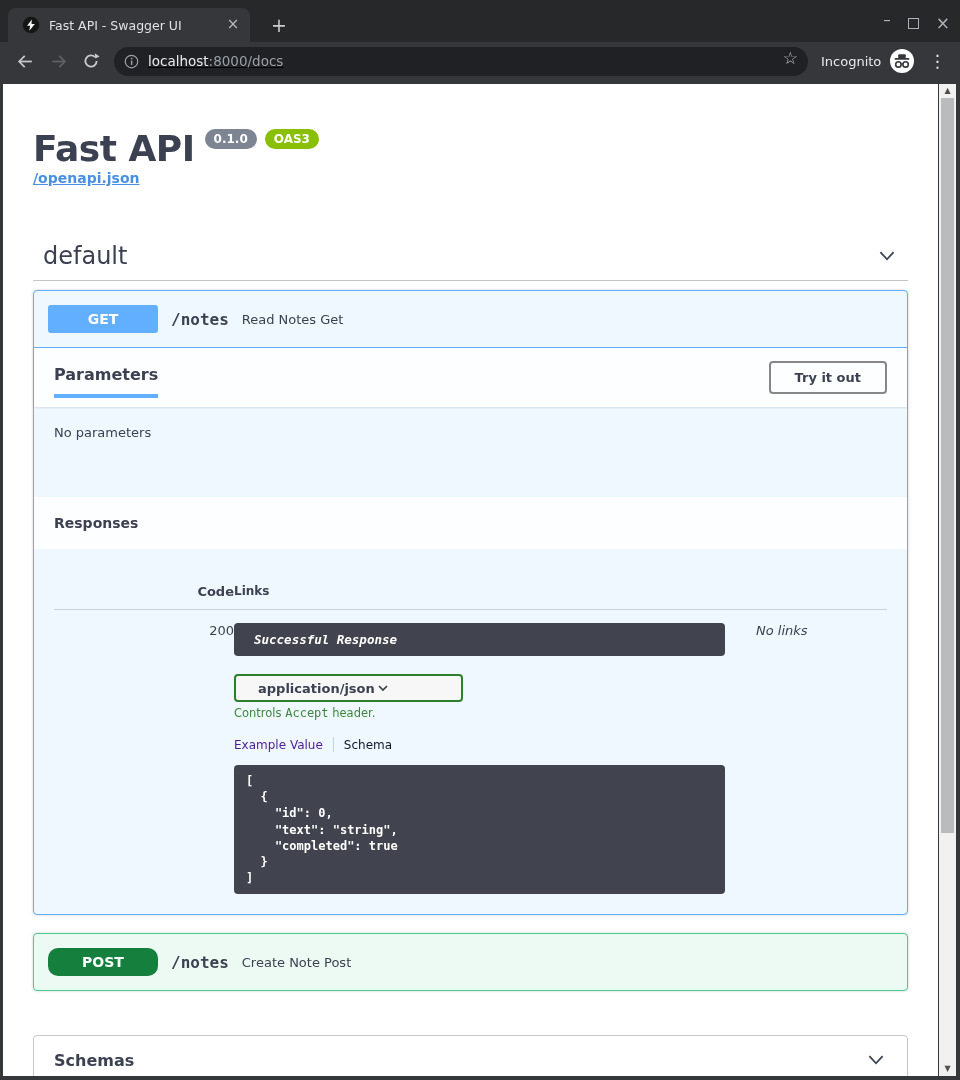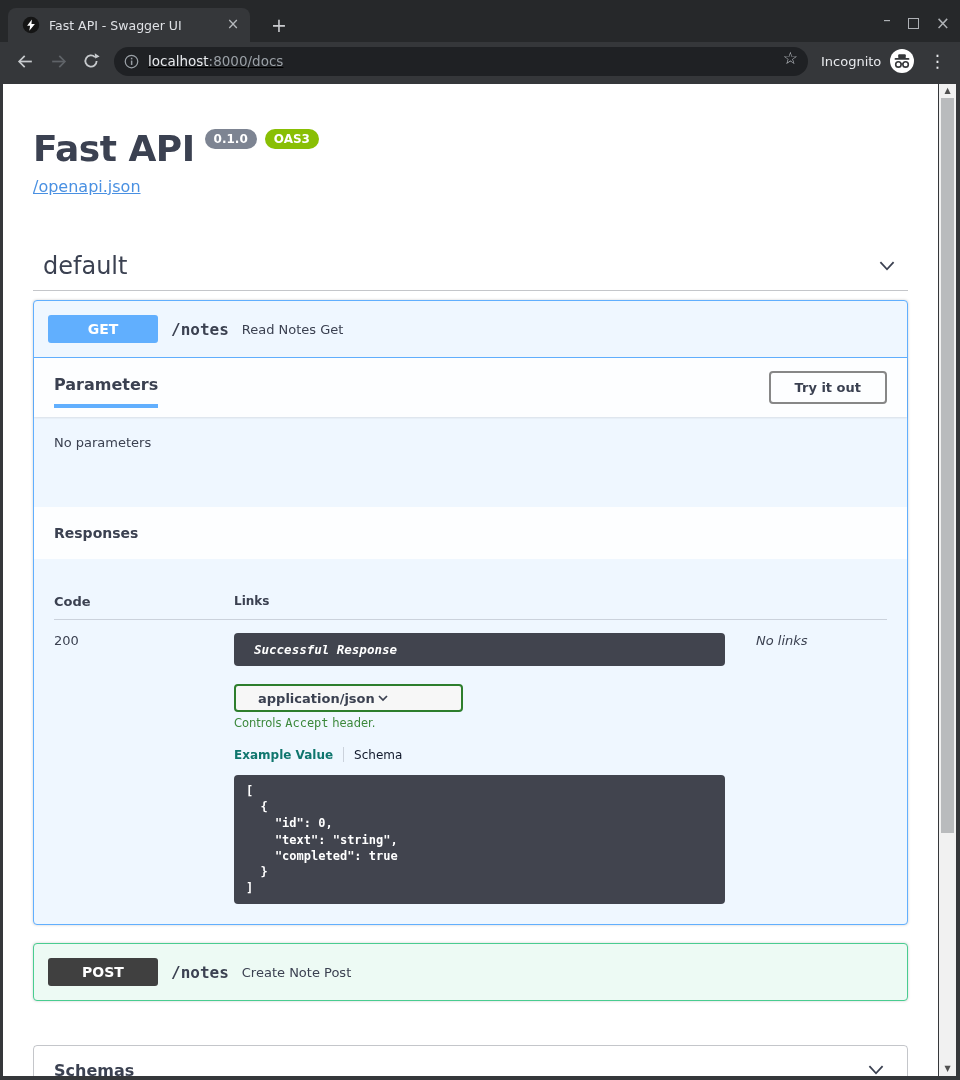--- a/index.html
+++ b/index.html
@@ -46,68 +46,68 @@
   .sb-thumb { position:absolute; left:2px; top:14px; width:13px; height:735px; background:#b9bbbd; }
 
   
   .content { padding:0 30px; color:#3b4151; }
   .info { margin-top:44px; }
   .api-title { font-size:36px; font-weight:bold; color:#3b4151; display:inline; letter-spacing:-0.5px; }
   .badges { display:inline-flex; gap:8px; vertical-align:18px; margin-left:10px; }
   .badge { font-size:12px; font-weight:bold; color:#fff; border-radius:50px; padding:3px 9px; }
   .badge-version { background:#7d8492; }
   .badge-oas { background:#89bf04; }
-  .spec-link { display:block; margin-top:8px; font-size:16px; color:#4990e2; text-decoration:underline; }
+  .spec-link { display:block; margin-top:1px; font-size:14px; color:#4990e2; text-decoration:underline;font-weight:bold; }
 
   .tag-section { margin-top:56px; }
   .tag-header { display:flex; align-items:center; justify-content:space-between;
                 padding:0 10px 10px 10px; border-bottom:1px solid rgba(59,65,81,.3); cursor:pointer; }
   .tag-title { font-size:24px; color:#3b4151; }
 
   .opblock { border-radius:4px; margin-top:9px; box-shadow:0 0 3px rgba(0,0,0,.19); }
   .opblock-get { border:1px solid #61affe; background:#eff7ff; }
   .opblock-post { border:1px solid #49cc90; background:#edfaf4; margin-top:18px; }
   .opblock-summary { display:flex; align-items:center; padding:14px; cursor:pointer; }
   .opblock-get .opblock-summary { border-bottom:1px solid #61affe; }
   .method-btn { width:110px; height:28px; border:none; border-radius:3px; color:#fff; font-size:14px;
                 font-weight:bold; font-family:inherit; }
   .method-get { background:#61affe; }
-  .method-post { background:#404040; }
+  .method-post { background:#15803d;border-radius:10px; }
   .op-path { font-family:"DejaVu Sans Mono","Liberation Mono",monospace; font-size:16px; font-weight:bold;
              color:#3b4151; margin-left:13px; }
   .op-summary { font-size:13px; color:#3b4151; margin-left:13px; }
 
   .section-header { background:rgba(255,255,255,.85); display:flex; align-items:center;
                     justify-content:space-between; padding:9px 20px; box-shadow:0 1px 2px rgba(0,0,0,.1); }
   .tab-params { font-size:16px; font-weight:bold; color:#3b4151; padding:8px 0 10px 0;
                 border-bottom:4px solid #61affe; }
   .try-btn { background:transparent; border:2px solid #878787; border-radius:4px; padding:7px 24px;
              font-size:13px; font-weight:bold; color:#3b4151; font-family:inherit; }
   .params-body { padding:18px 20px; height:90px; font-size:13px; }
   .responses-header { padding:8px 20px; background:rgba(255,255,255,.85); }
   .responses-header h4 { font-size:14px; font-weight:bold; padding:10px 0; }
   .responses-body { padding:15px 20px 20px 20px; }
   .resp-row { display:flex; }
-  .col-code { width:180px; } .col-desc { width:522px; } .col-links { flex:1; }
+  .col-code { width:180px;text-align:right; } .col-desc { width:522px; } .col-links { flex:1; }
   .resp-head { border-bottom:1px solid rgba(59,65,81,.2); padding:20px 0 10px 0; }
   .resp-head .col-code { font-size:13px; font-weight:bold; }
   .resp-head .col-desc, .resp-head .col-links { font-size:12px; font-weight:bold; }
   .resp-data { padding-top:13px; font-size:13px; }
   .desc-box { width:491px; height:33px; background:#41444e; border-radius:4px; color:#fff;
               font-family:"DejaVu Sans Mono","Liberation Mono",monospace; font-style:italic;
               font-weight:bold; font-size:12.5px; display:flex; align-items:center; padding:0 20px; }
   .no-links { font-style:italic; }
   .media-select { margin-top:18px; width:229px; height:28px; border:2px solid #2d7e2d; border-radius:4px;
                   background:#f7f7f7; display:flex; align-items:center; justify-content:flex-start;
                   padding:0 12px 0 22px; cursor:pointer; }
   .media-select span { font-size:13px; font-weight:bold; color:#3b4151; }
   .accept-hint { margin-top:4px; font-size:11.5px; color:#3b883b; }
   .accept-hint code { font-family:"DejaVu Sans Mono","Liberation Mono",monospace; font-size:12px; }
   .model-tabs { margin-top:17px; display:flex; align-items:center; font-size:12px; }
-  .model-tab-active { font-weight:bold; color:#0f766e; }
+  .model-tab-active { font-weight:normal; color:#4c1d95; }
   .model-tab-divider { width:1px; height:15px; background:rgba(59,65,81,.2); margin:0 10px; }
   .model-tab { color:#0f172a; }
   .example-code { margin-top:13px; width:491px; background:#41444e; border-radius:4px; padding:8px 12px;
                   color:#fff; font-family:"DejaVu Sans Mono","Liberation Mono",monospace; font-size:12px;
                   font-weight:bold; line-height:1.35; white-space:pre; }
 
   .schemas-section { margin-top:44px; border:1px solid rgba(59,65,81,.3); border-radius:4px; height:160px; }
   .schemas-header { display:flex; align-items:center; justify-content:space-between; padding:13px 20px;
                     border-bottom:1px solid rgba(59,65,81,.3); cursor:pointer; }
   .schemas-title { font-size:16px; font-weight:bold; color:#3b4151; }

